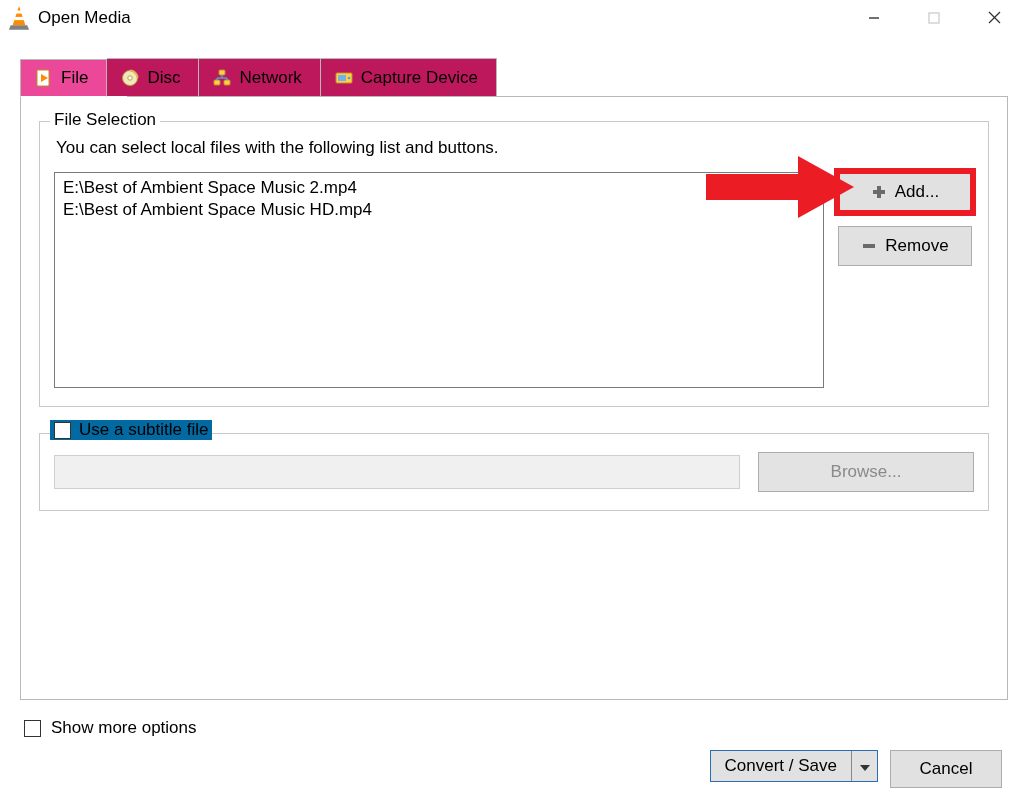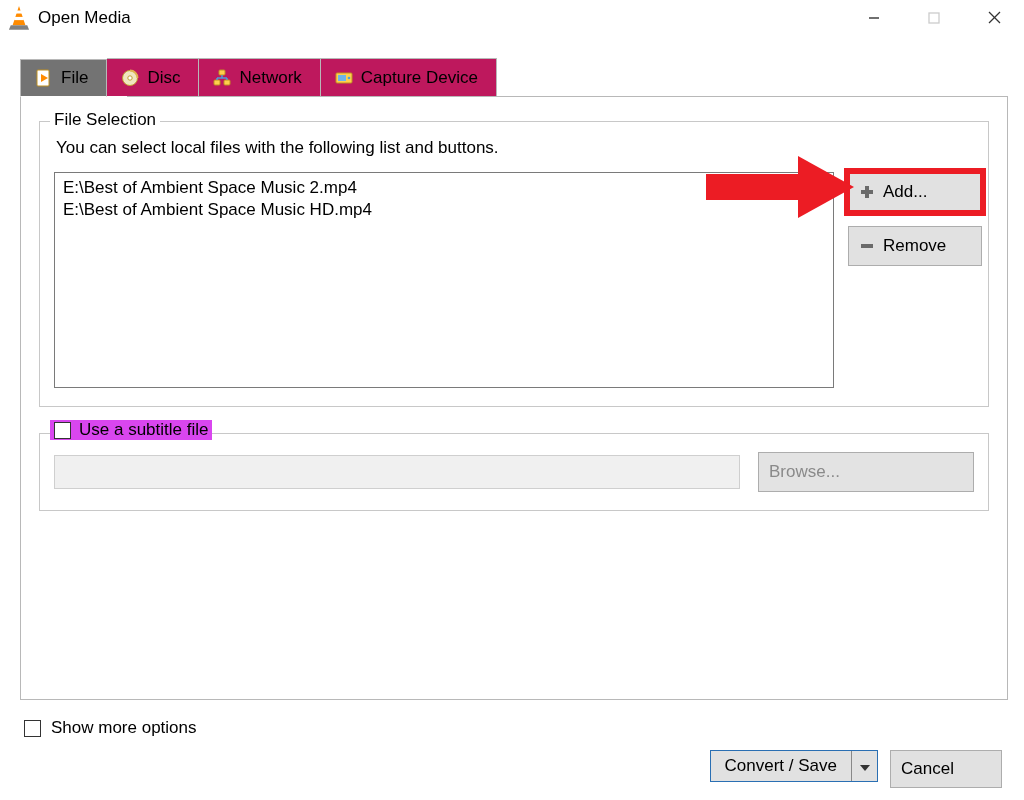--- a/index.html
+++ b/index.html
@@ -66,21 +66,21 @@
     height: 38px;
     border-bottom: none;
   }
   .tab .tab-icon {
     width: 18px; height: 18px;
     display: inline-flex;
     align-items: center; justify-content: center;
   }
   .tab-icon svg { width: 18px; height: 18px; }
   .tab.active {
-    background: #737373;
+    background: #ec4899;
     position: relative;
     top: 1px;
     border-bottom: 1px solid #fff;
   }
   .tab.inactive { background: #be185d; }
   .tab + .tab { border-left: none; }
 
   
   .pane {
     flex: 1;
@@ -95,21 +95,21 @@
   .pane-overlap-fix {
     position: absolute;
     top: -1px; left: 1px;
     width: 105px; height: 1px;
     background: #fff;
   }
 
   
   .groupbox {
     border: 1px solid #c8c8c8;
-    padding: 14px 6px 18px 14px;
+    padding: 14px 16px 18px 14px;
     position: relative;
     margin-top: 10px;
   }
   .groupbox .legend {
     position: absolute;
     top: -12px; left: 10px;
     background: #fff;
     padding: 0 4px;
   }
   .filehint { margin: 2px 0 14px 2px; }
@@ -129,20 +129,21 @@
   }
   .file-btns {
     display: flex;
     flex-direction: column;
     gap: 14px;
     width: 134px;
   }
   .btn {
     display: inline-flex;
     align-items: center;
+    justify-content: center;
     gap: 8px;
     height: 40px;
     border: 1px solid #adadad;
     background: #e1e1e1;
     padding: 0 10px;
     cursor: default;
     user-select: none;
   }
   .btn .btn-icon { display: inline-flex; }
   .btn.disabled { color: #8a8a8a; background: #e3e3e3; }
@@ -154,21 +155,21 @@
   
   .subbox {
     border: 1px solid #c8c8c8;
     padding: 10px 14px 18px 14px;
     margin-top: 26px;
     position: relative;
   }
   .checkbox-row {
     position: absolute;
     top: -14px; left: 10px;
-    background: #d946ef;
+    background: #0369a1;
     padding: 0 4px;
     display: flex; align-items: center; gap: 8px;
   }
   .fake-checkbox {
     width: 17px; height: 17px;
     border: 1px solid #333;
     background: #fff;
     display: inline-block;
   }
   .sub-row {

